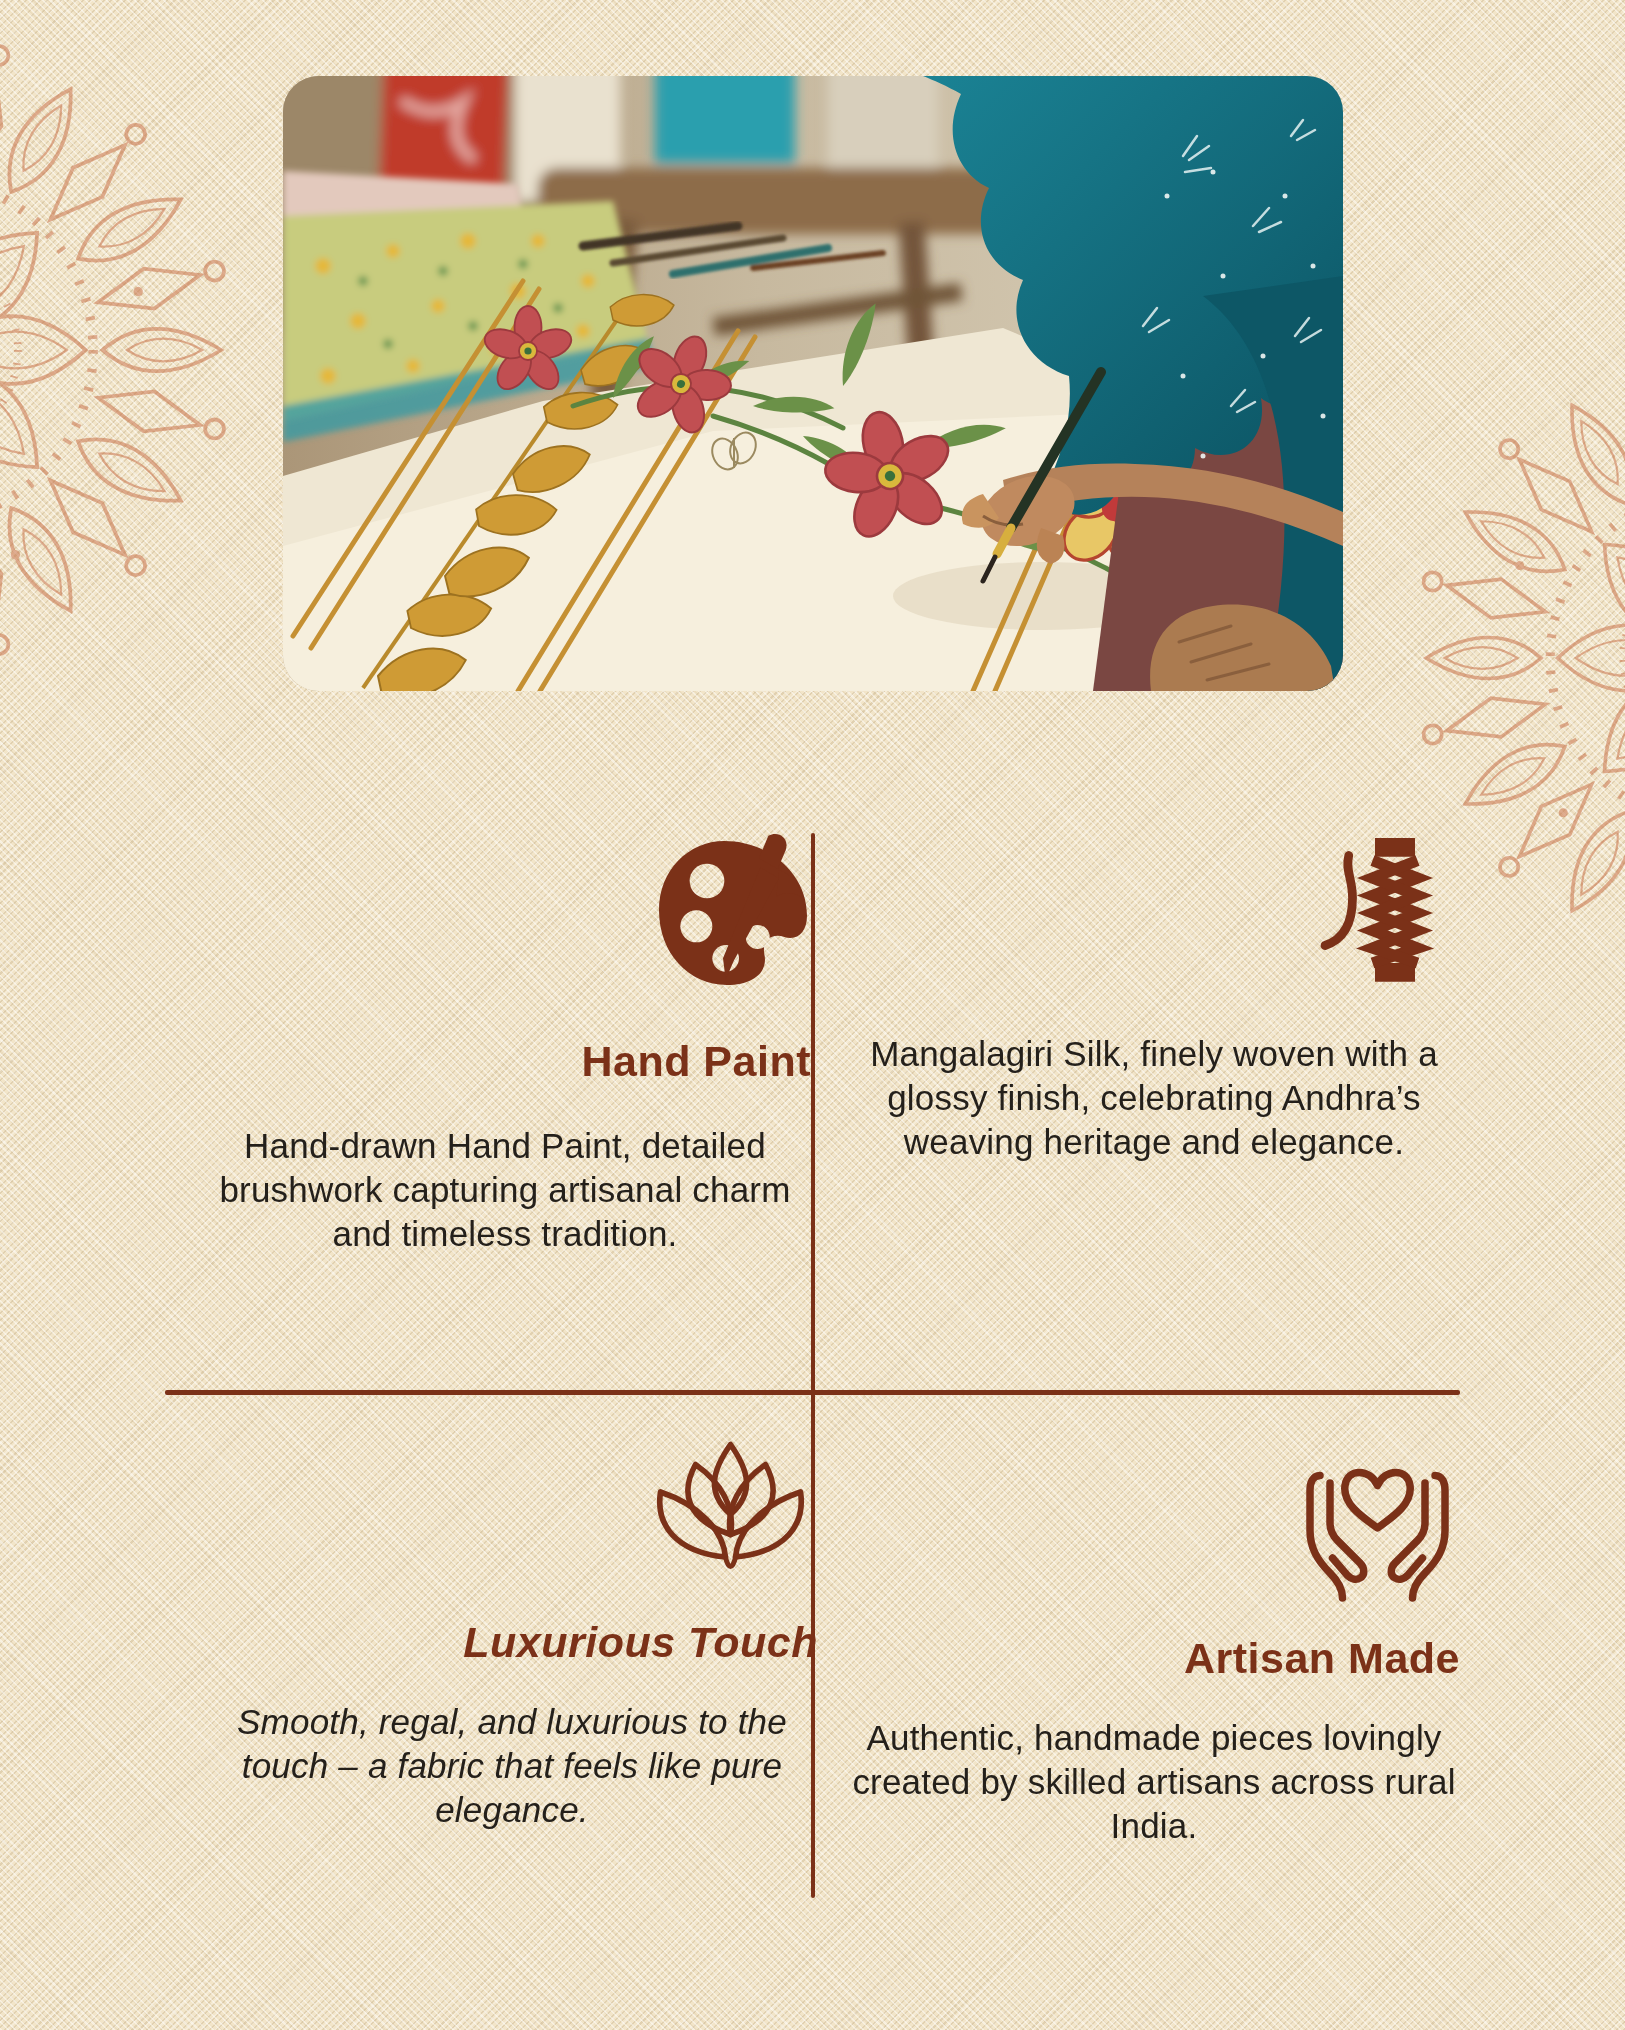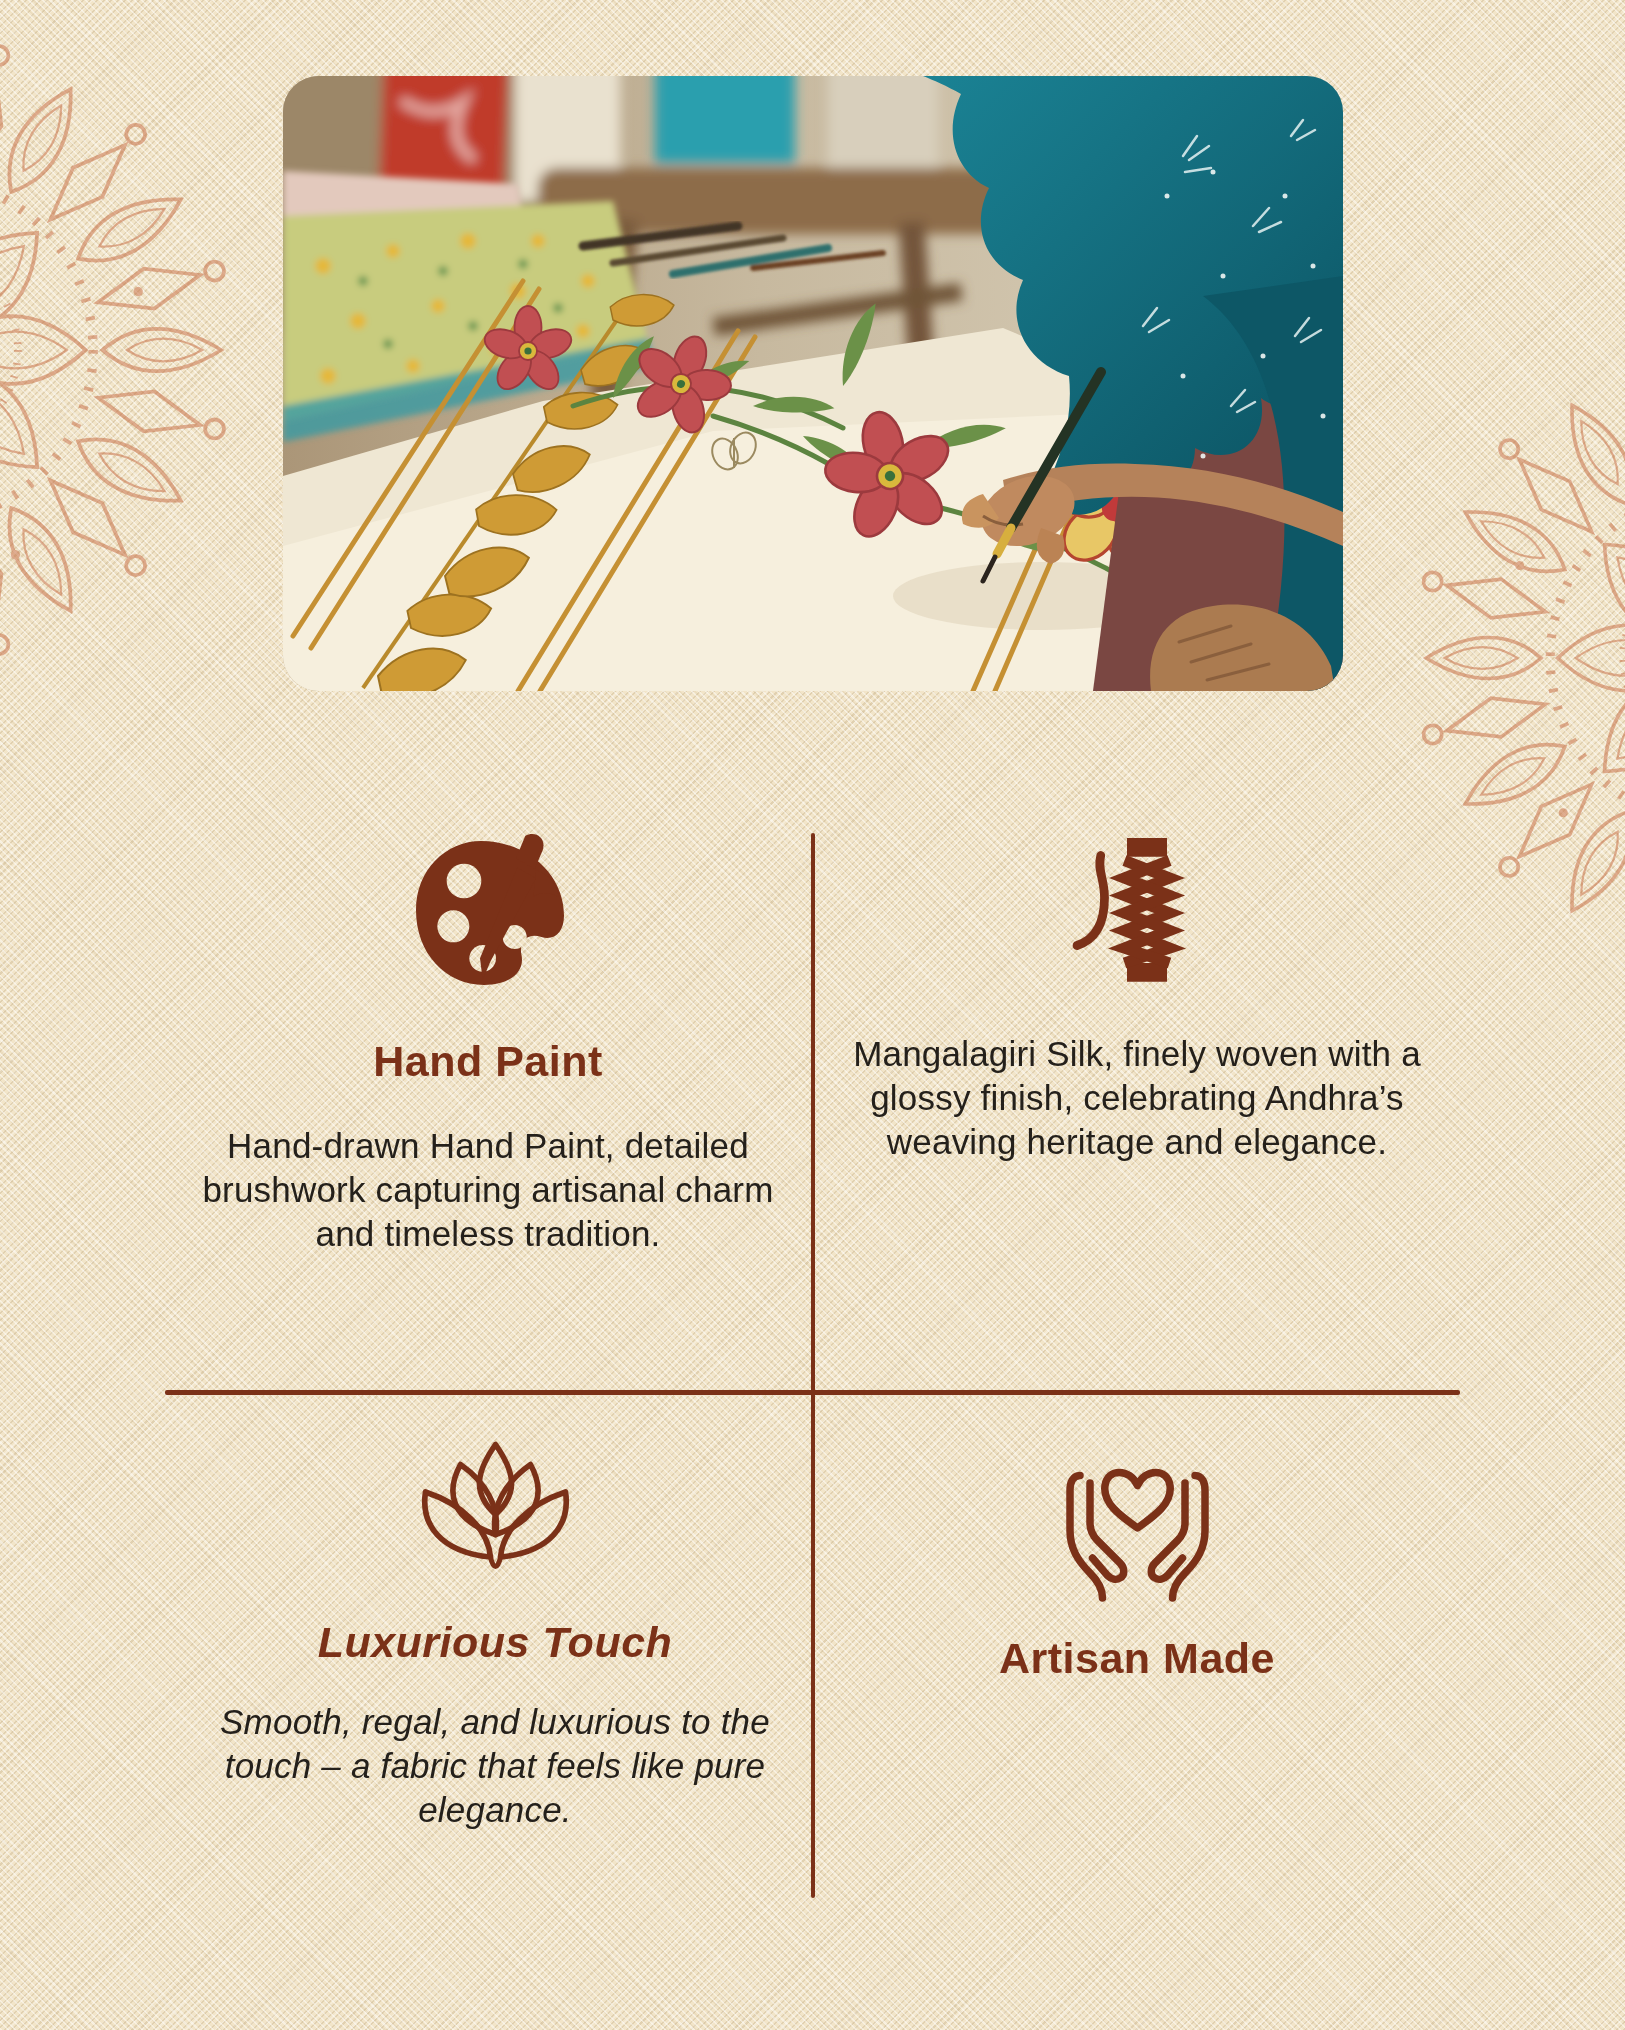--- a/index.html
+++ b/index.html
@@ -21,21 +21,21 @@
   .hero{
     position:absolute;left:283px;top:76px;width:1060px;height:615px;
     margin:0;border-radius:36px;overflow:hidden;background:#d9cdb8;
   }
   .hero svg{display:block;width:100%;height:100%;}
   .divider{position:absolute;background:#7b3118;border-radius:2px;}
   .divider-v{left:811px;top:833px;width:4px;height:1065px;}
   .divider-h{left:165px;top:1390px;width:1295px;height:5px;}
   .cell{
     position:absolute;width:646px;
-    display:flex;flex-direction:column;align-items:center;text-align:center;
+    display:flex;flex-direction:column;align-items:flex-end;text-align:center;
   }
   .c-tl{left:165px;top:833px;}
   .c-tr{left:814px;top:833px;}
   .c-bl{left:172px;top:1395px;font-style:italic;}
   .c-br{left:814px;top:1411px;}
   .icon-wrap{height:160px;display:flex;align-items:flex-start;justify-content:center;color:#7b3118;}
   .row2 .icon-wrap{margin-top:42px;height:145px;}
   .f-title{
     margin:44px 0 0 0;font-size:43px;line-height:48px;font-weight:700;
     letter-spacing:.5px;color:#7b3118;
@@ -397,13 +397,14 @@
   <div class="icon-wrap">
     <svg width="165" height="150" viewBox="0 0 132 120" aria-hidden="true" fill="none" stroke="currentColor" stroke-width="6" stroke-linecap="round" stroke-linejoin="round">
       <path d="M66 26 C 60 12 42 12 40 26 C 38 40 52 50 66 60 C 80 50 94 40 92 26 C 90 12 72 12 66 26 Z"></path>
       <path d="M20 18 C 14 18 12 24 12 30 L 12 62 C 12 76 18 86 28 96 C 34 102 38 108 38 116"></path>
       <path d="M28 24 L 28 56 C 28 62 30 66 34 70 L 52 88 C 56 92 56 98 52 100 C 49 102 45 101 42 98 L 30 84"></path>
       <path d="M112 18 C 118 18 120 24 120 30 L 120 62 C 120 76 114 86 104 96 C 98 102 94 108 94 116"></path>
       <path d="M104 24 L 104 56 C 104 62 102 66 98 70 L 80 88 C 76 92 76 98 80 100 C 83 102 87 101 90 98 L 102 84"></path>
     </svg>
   </div>
   <h3 class="f-title">Artisan Made</h3>
+  <p class="f-desc">Authentic, handmade pieces lovingly created by skilled artisans across rural India.</p>
 </section>
 
 </body></html>

